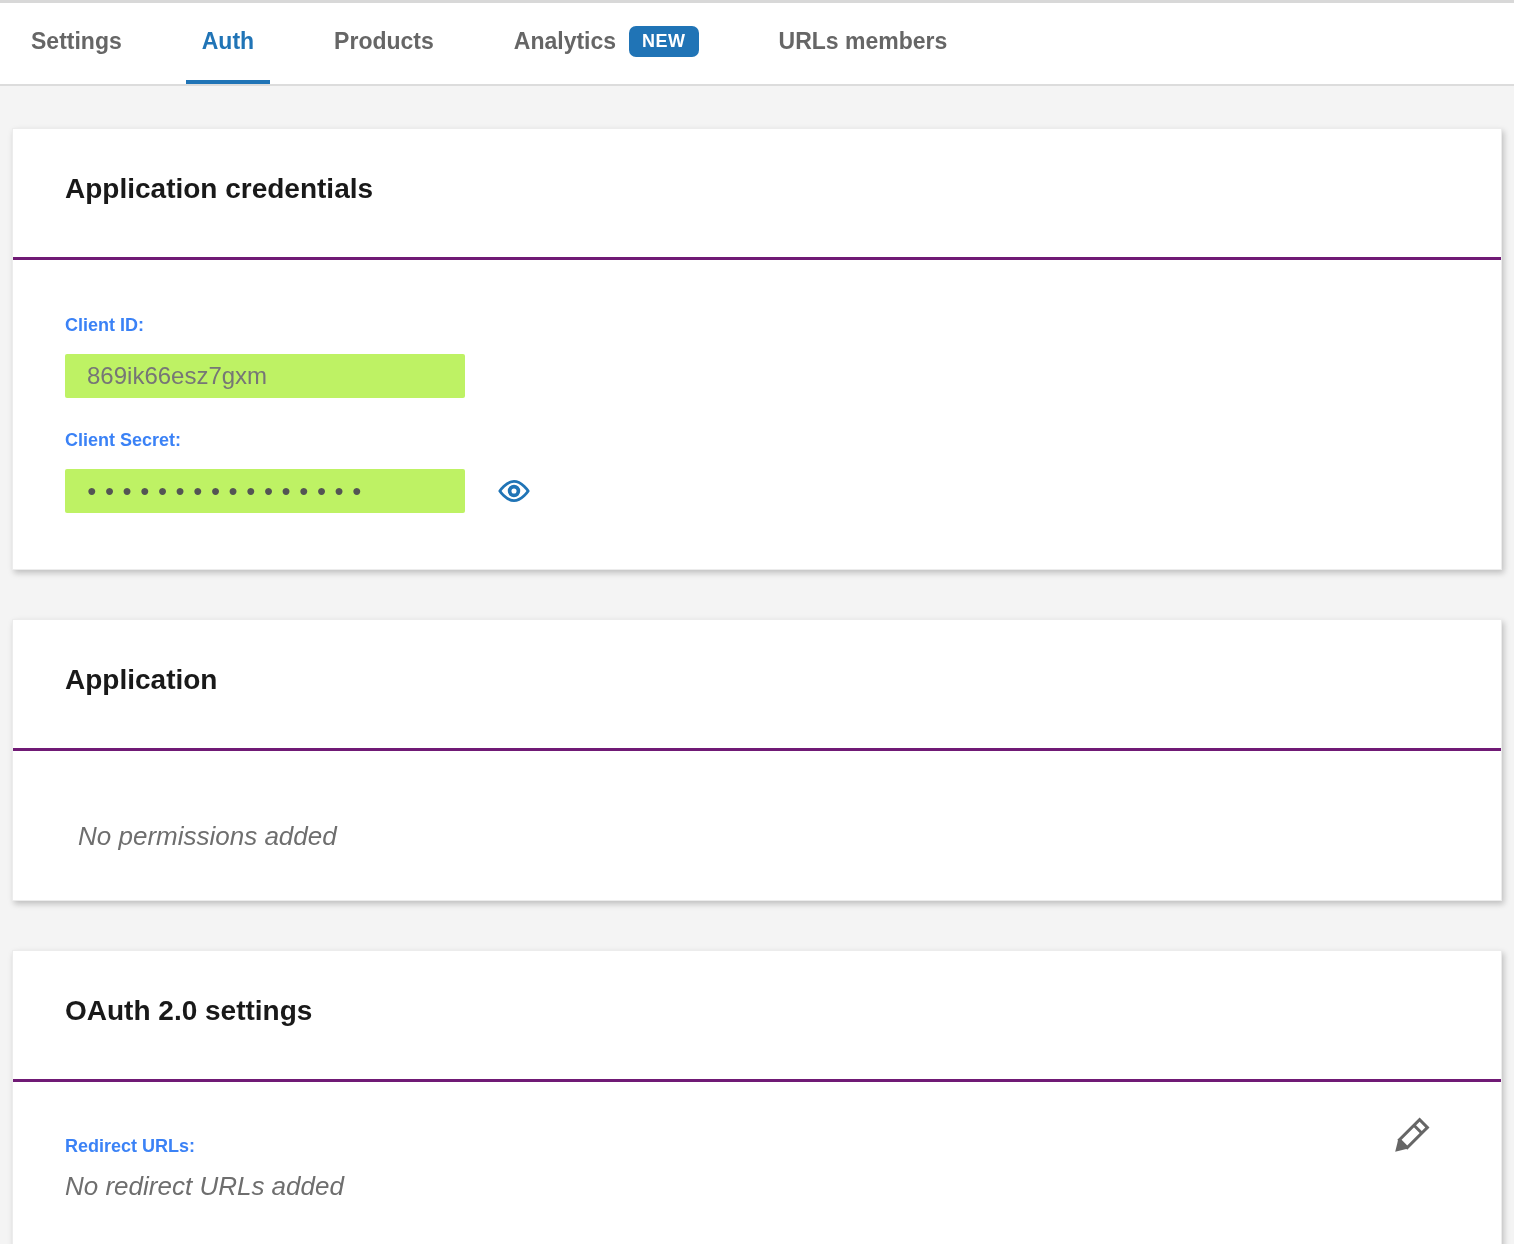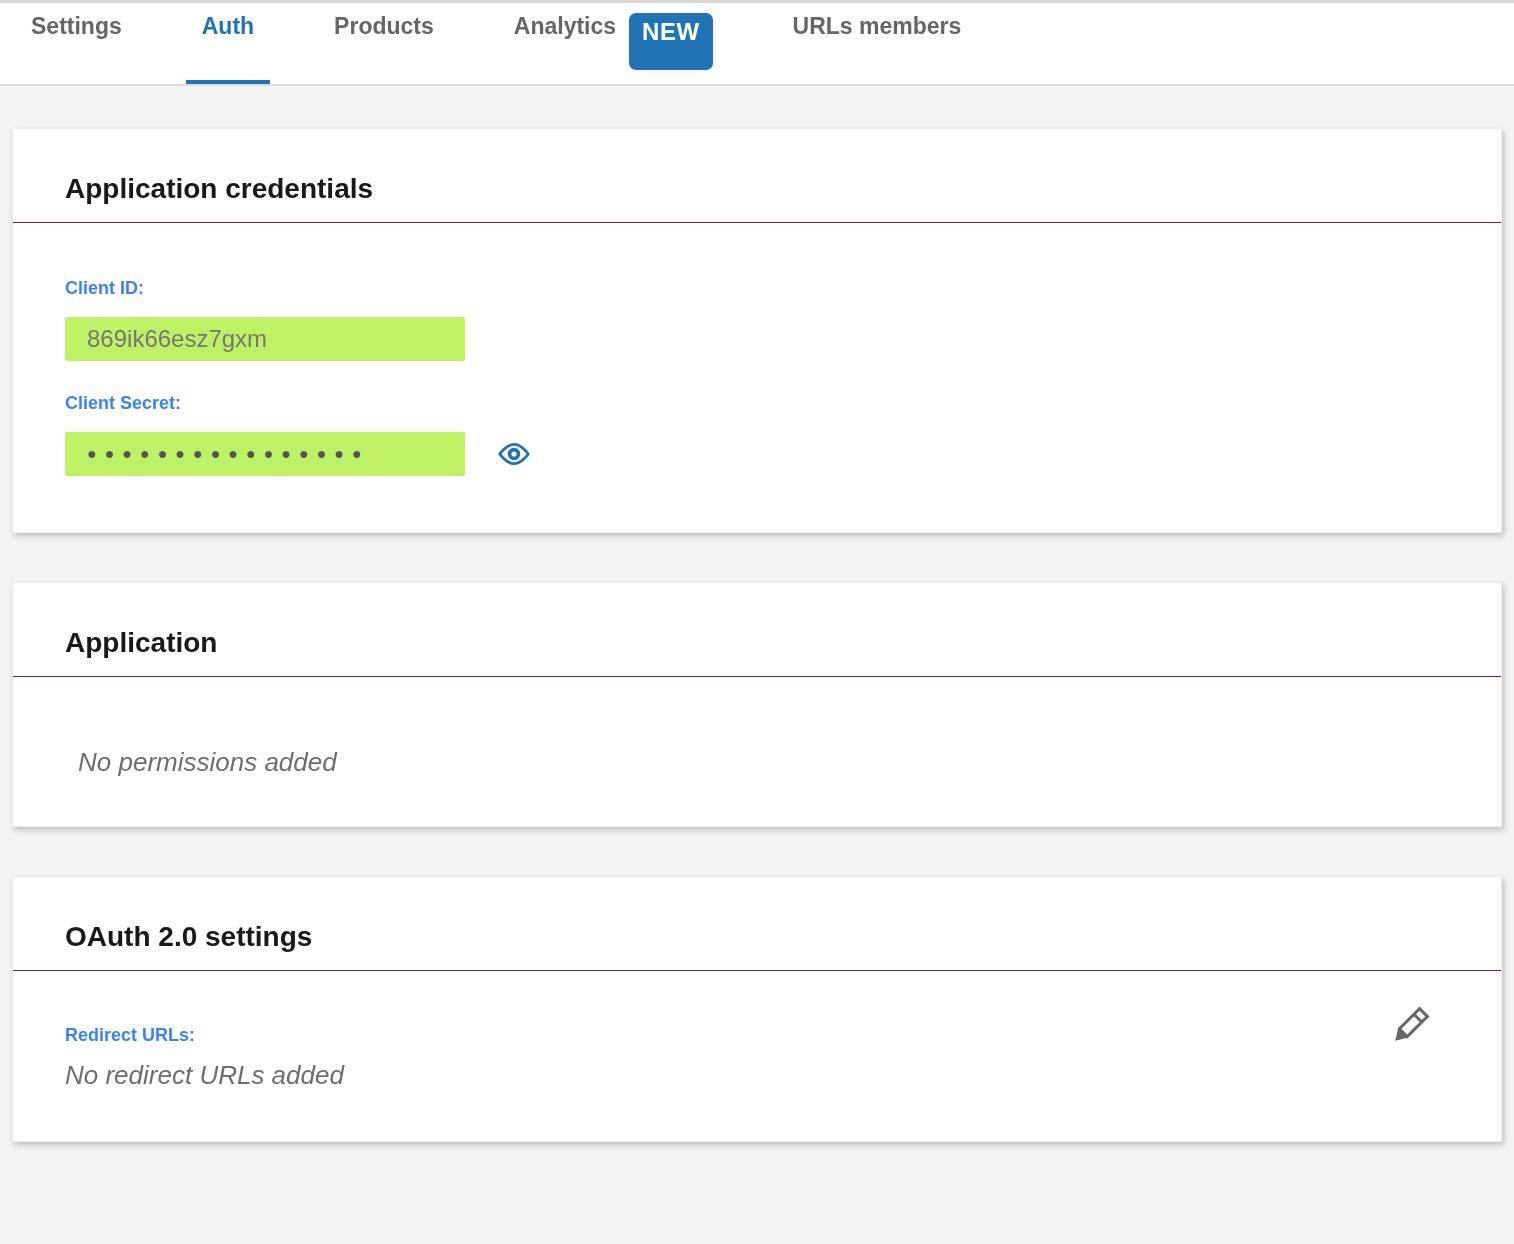--- a/index.html
+++ b/index.html
@@ -15,56 +15,57 @@
     height: 86px;
     background: #ffffff;
     border-top: 3px solid #d8d8d8;
     border-bottom: 2px solid #dcdcdc;
     display: flex;
     align-items: stretch;
     padding-left: 15px;
   }
   .tab {
     display: flex;
+    align-items: center;
     gap: 13px;
-    padding: 10px 16px;
+    padding: 0 16px;
     margin-right: 48px;
     font-size: 23px;
     font-weight: 600;
     color: #666666;
     border-bottom: 4px solid transparent;
     cursor: pointer;
     white-space: nowrap;
   }
   .tab.active {
     color: #2074b6;
     border-bottom-color: #2074b6;
   }
   .badge {
     background: #2074b6;
     color: #ffffff;
-    font-size: 24px;
+    font-size: 18px;
     font-weight: 700;
     padding: 5px 13px;
     border-radius: 7px;
     letter-spacing: 0.5px;
   }
 
   
   main { padding: 42px 12px 14px; }
   .card {
     background: #ffffff;
     border: 1px solid #ececec;
     box-shadow: 2px 3px 6px rgba(0,0,0,0.22);
     margin-bottom: 49px;
   }
   .card:last-child { margin-bottom: 0; }
   .card-header {
-    padding: 44px 52px 17px;
-    border-bottom: 1px solid #701a75;
+    padding: 44px 52px 52px;
+    border-bottom: 3px solid #701a75;
   }
   .card-header h2 {
     font-size: 28px;
     font-weight: 700;
     color: #191919;
   }
 
   
   .cred-body { padding: 55px 52px 56px; }
   .field-label {

